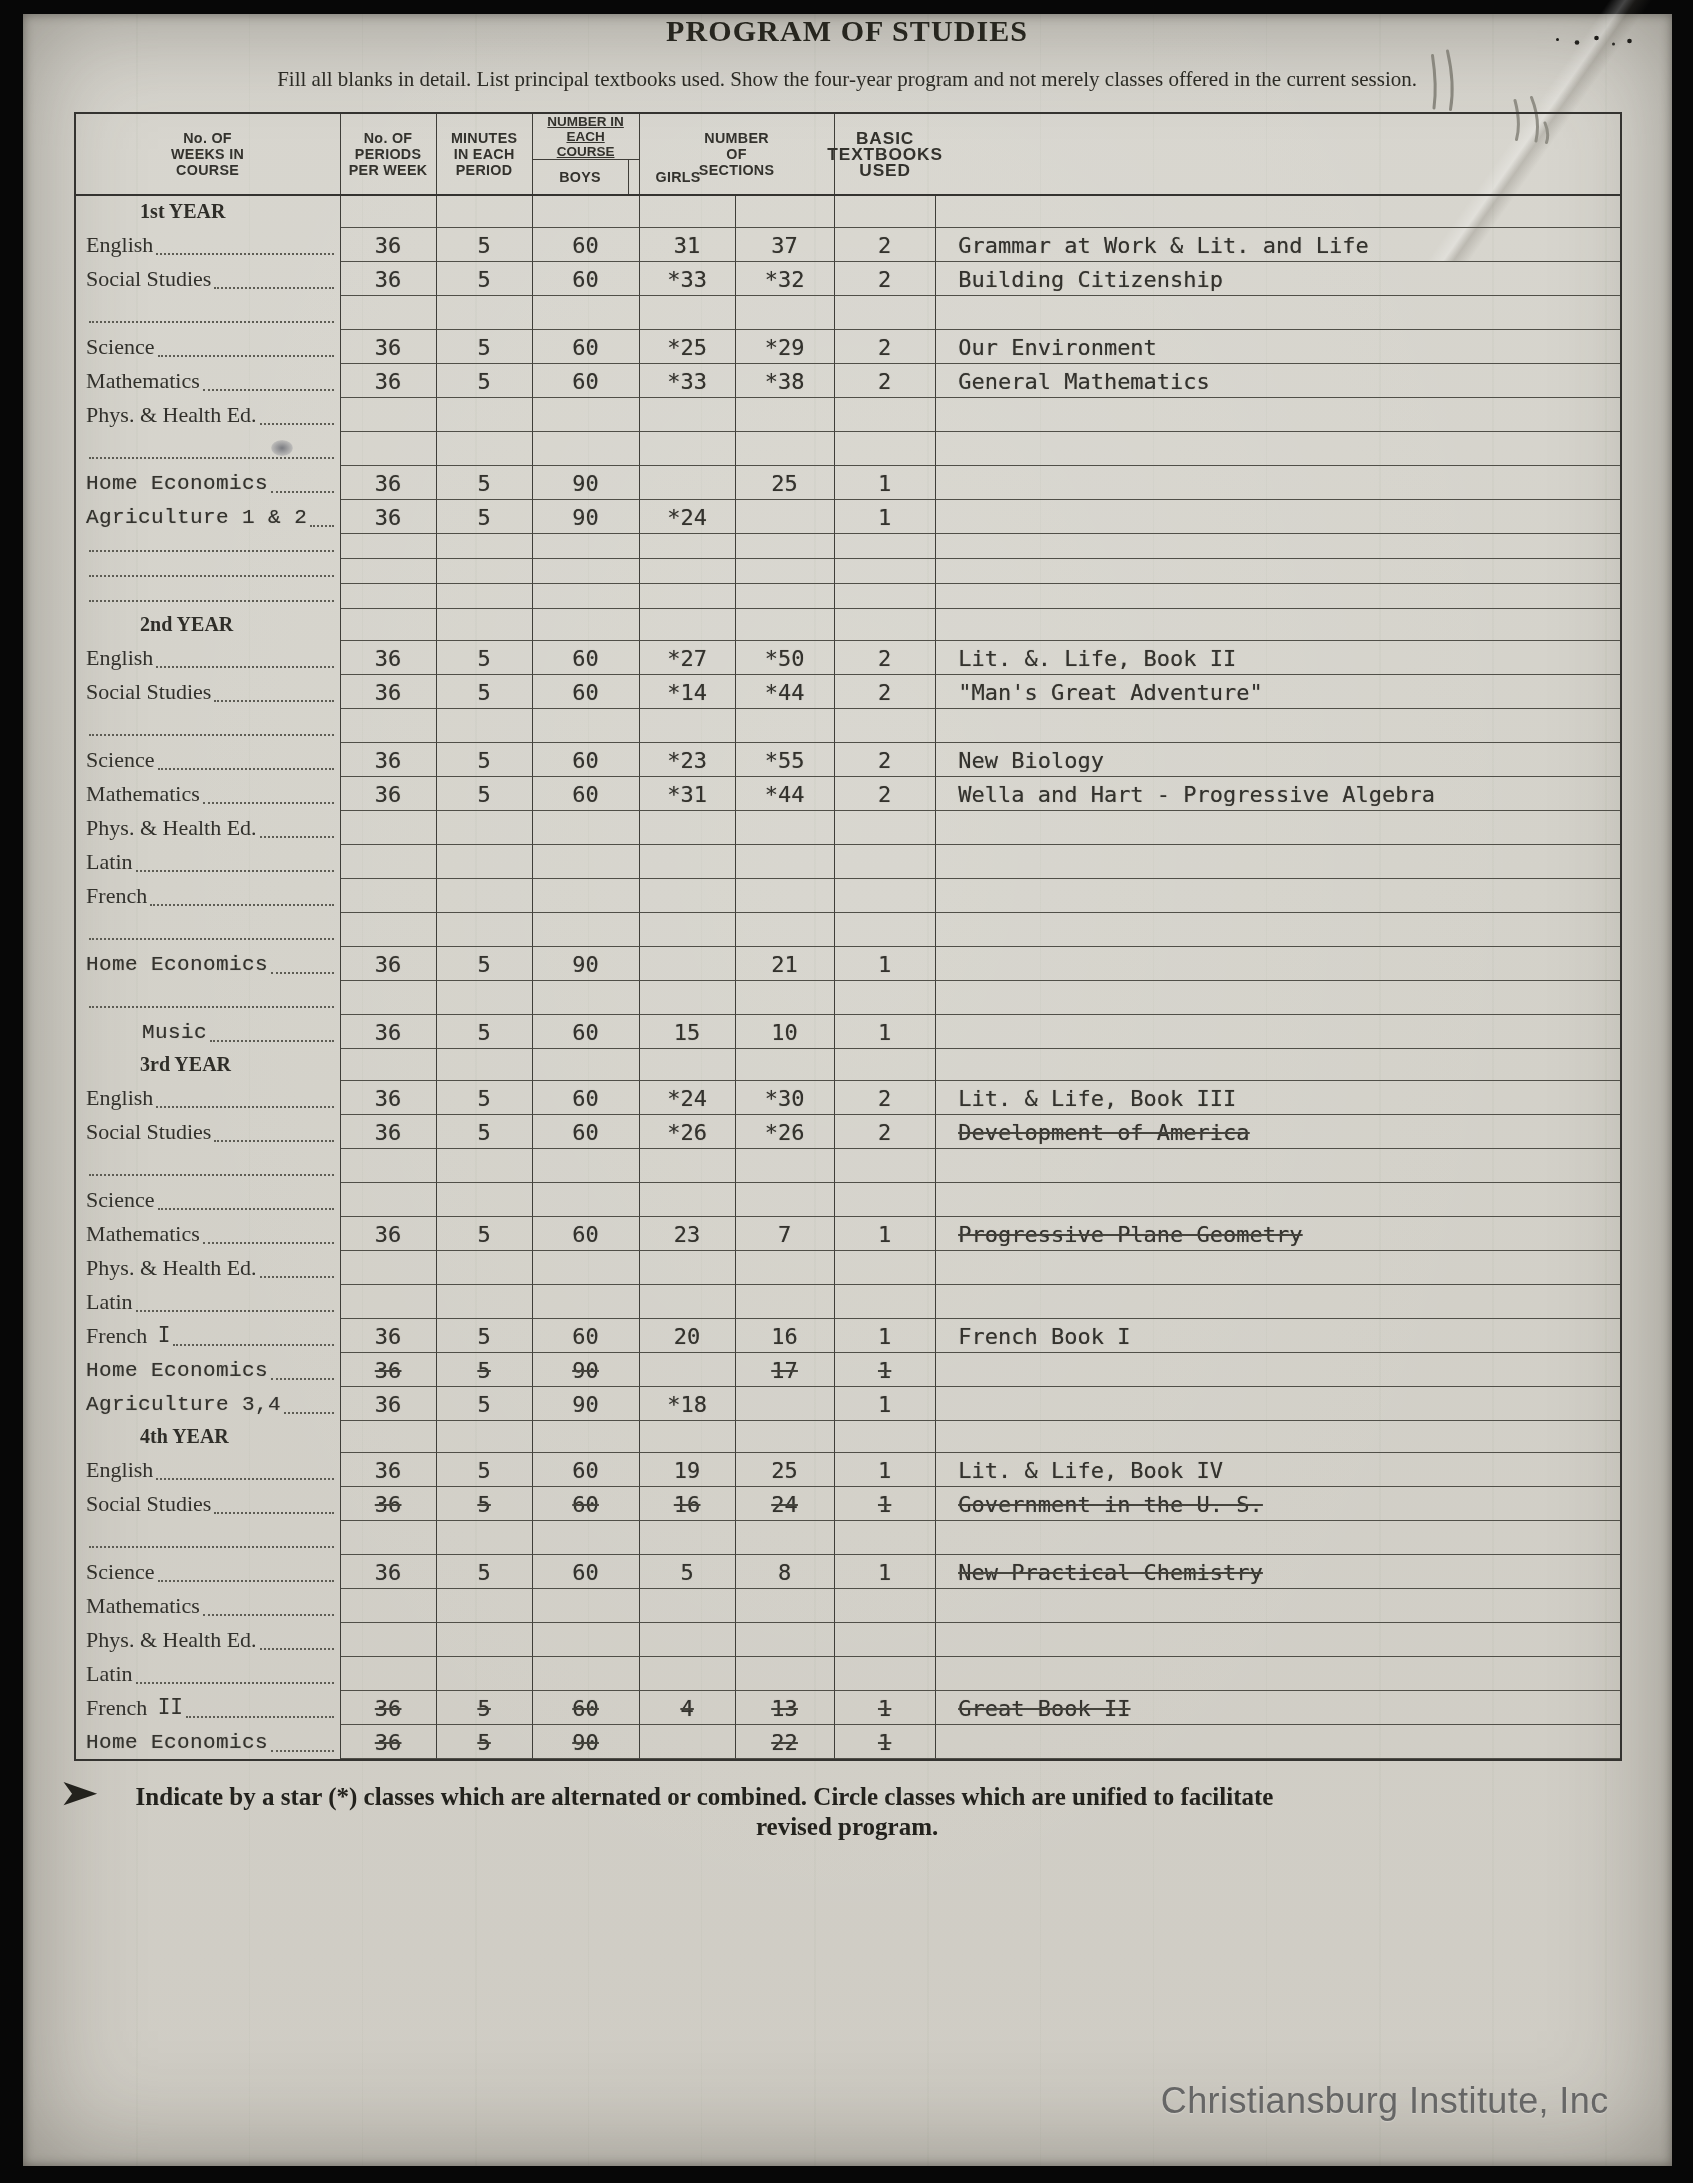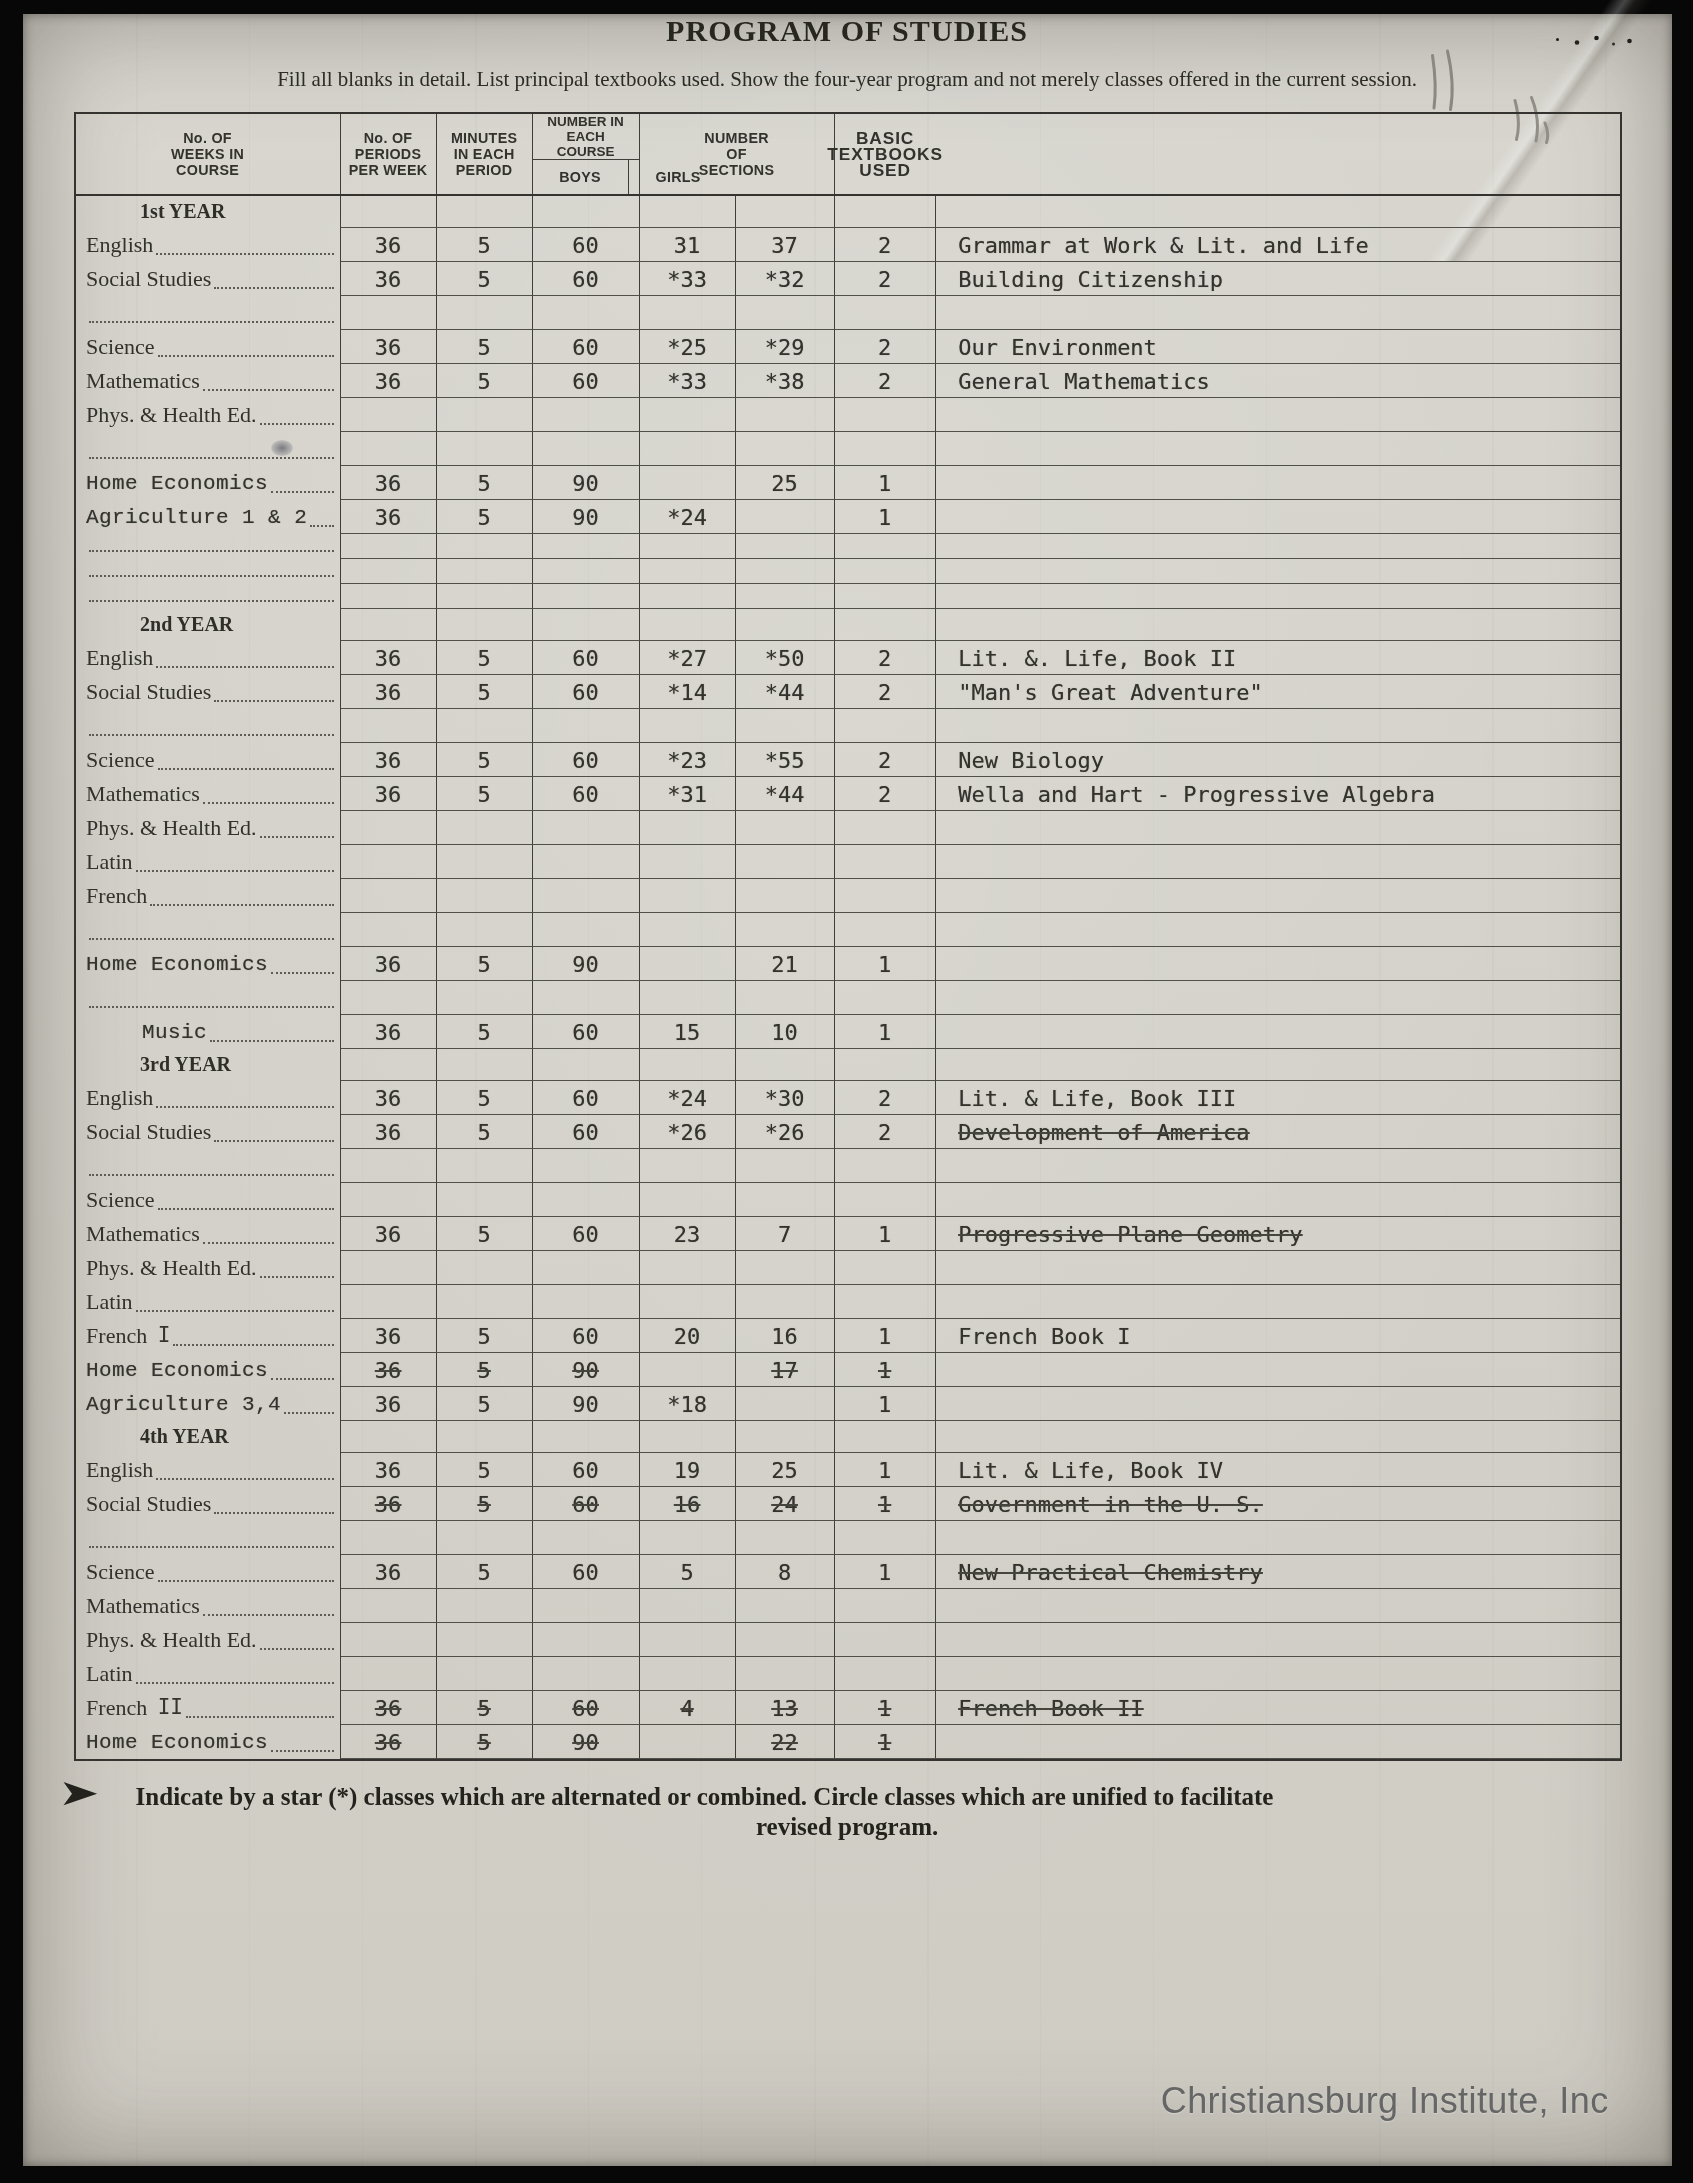--- a/index.html
+++ b/index.html
@@ -32,21 +32,21 @@
     border-bottom:2.3px solid #343330;height:80px;}
   .hcell{border-right:1.5px solid #3f3e39;display:flex;flex-direction:column;justify-content:center;
     align-items:center;text-align:center;font-family:"Liberation Sans",sans-serif;font-weight:bold;
     color:#33322d;font-size:14.3px;line-height:16px;white-space:pre-line;padding:3px;letter-spacing:0.3px;}
   .hcell:last-child{border-right:none;}
   .course-h .main{font-size:16px;letter-spacing:0.6px;white-space:pre-line;}
   .course-h .sub{font-size:10px;margin-top:3.8px;letter-spacing:0.2px;white-space:pre-line;}
   .hgroup{display:flex;flex-direction:column;border-right:1.5px solid #3f3e39;}
   .hgroup-top{flex:0 0 36px;display:flex;align-items:center;justify-content:center;
     border-bottom:1.5px solid #3f3e39;font-family:"Liberation Sans",sans-serif;font-weight:bold;
-    font-size:13.5px;color:#33322d;white-space:pre-line;text-align:center;line-height:15px;}
+    font-size:13.5px;color:#33322d;white-space:pre-line;text-align:center;line-height:15px;text-decoration:underline;}
   .hgroup-bottom{flex:1;display:grid;grid-template-columns:96px 99px;}
   .hgroup-bottom .hcell.girls{border-right:none;}
   .textbooks-h{font-size:17.3px;letter-spacing:0.9px;}
 
   .row{display:grid;grid-template-columns:265px 96px 96px 107px 96px 99px 101px 1fr;height:34px;}
   .row.short{height:25px;}
   .row.year-row{height:32px;}
   .cell{border-right:1.5px solid #3f3e39;border-bottom:1.5px solid #504f48;position:relative;}
   .cell:last-child{border-right:none;}
   .cell.course{border-bottom:none;display:flex;align-items:flex-end;padding:0 4.5px 0 10.5px;}
@@ -979,21 +979,21 @@
           <div class="cell num">
             <span class="val struck">4</span>
           </div>
           <div class="cell num">
             <span class="val struck">13</span>
           </div>
           <div class="cell num">
             <span class="val struck">1</span>
           </div>
           <div class="cell textbook">
-            <span class="tb struck">French Book II</span>
+            <span class="tb struck">Great Book II</span>
           </div>
         </div>
         <div class="row">
           <div class="cell course">
             <span class="course-label typed">Home Economics</span>
             <div class="leader"></div>
           </div>
           <div class="cell num">
             <span class="val struck">36</span>
           </div>

